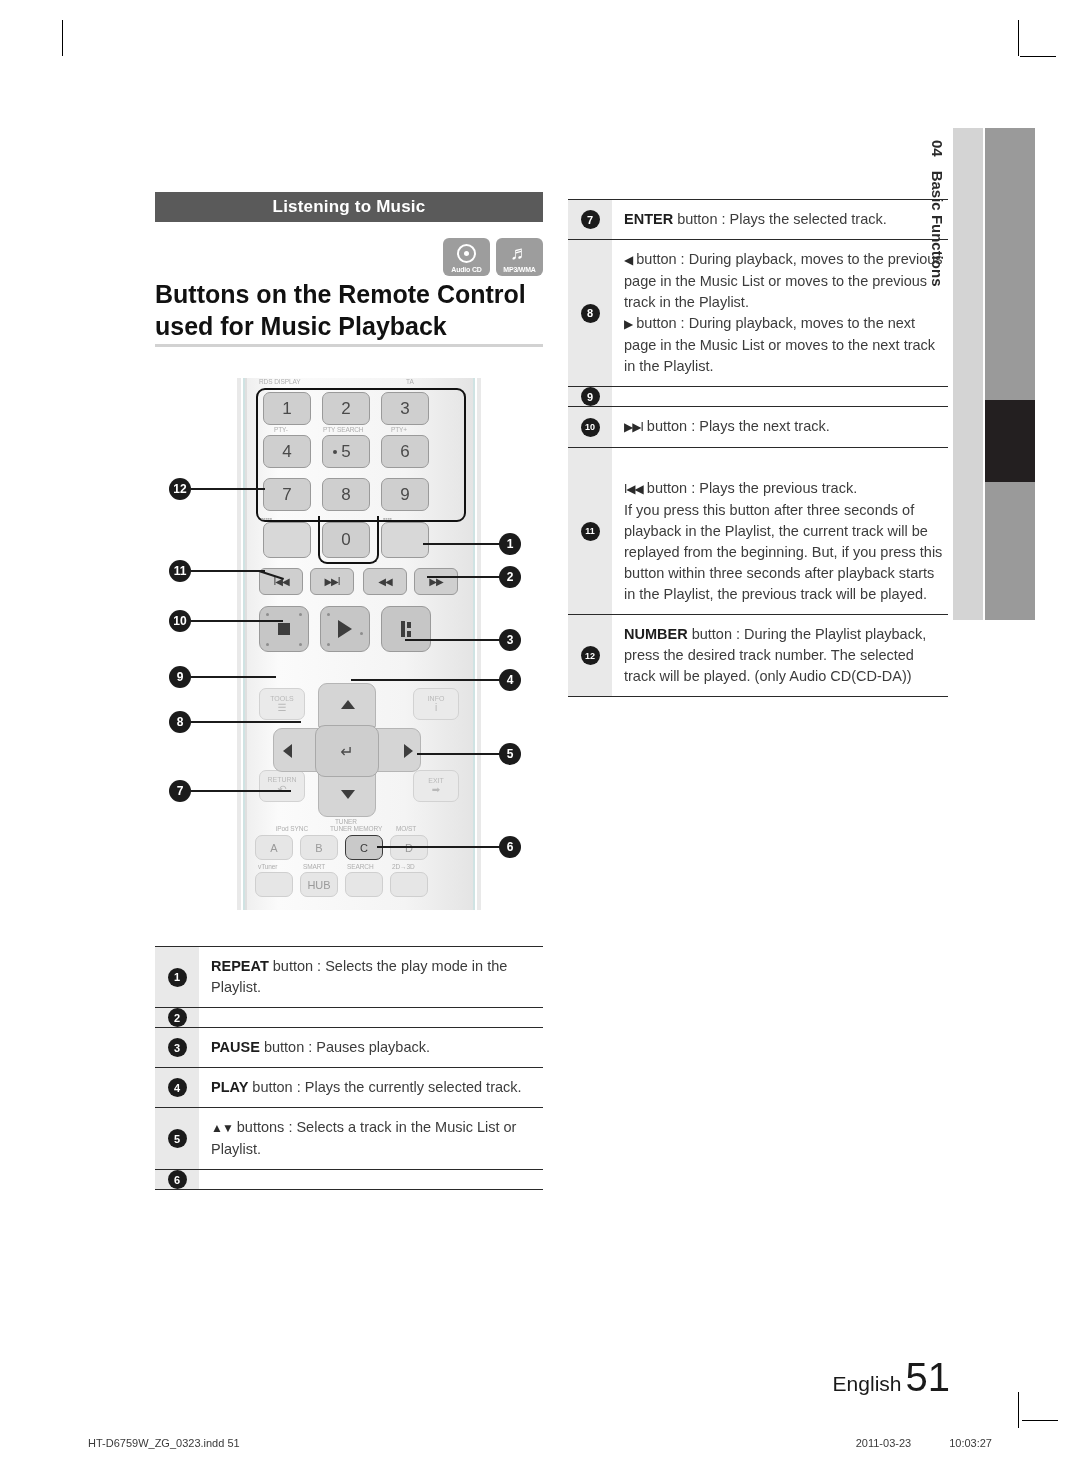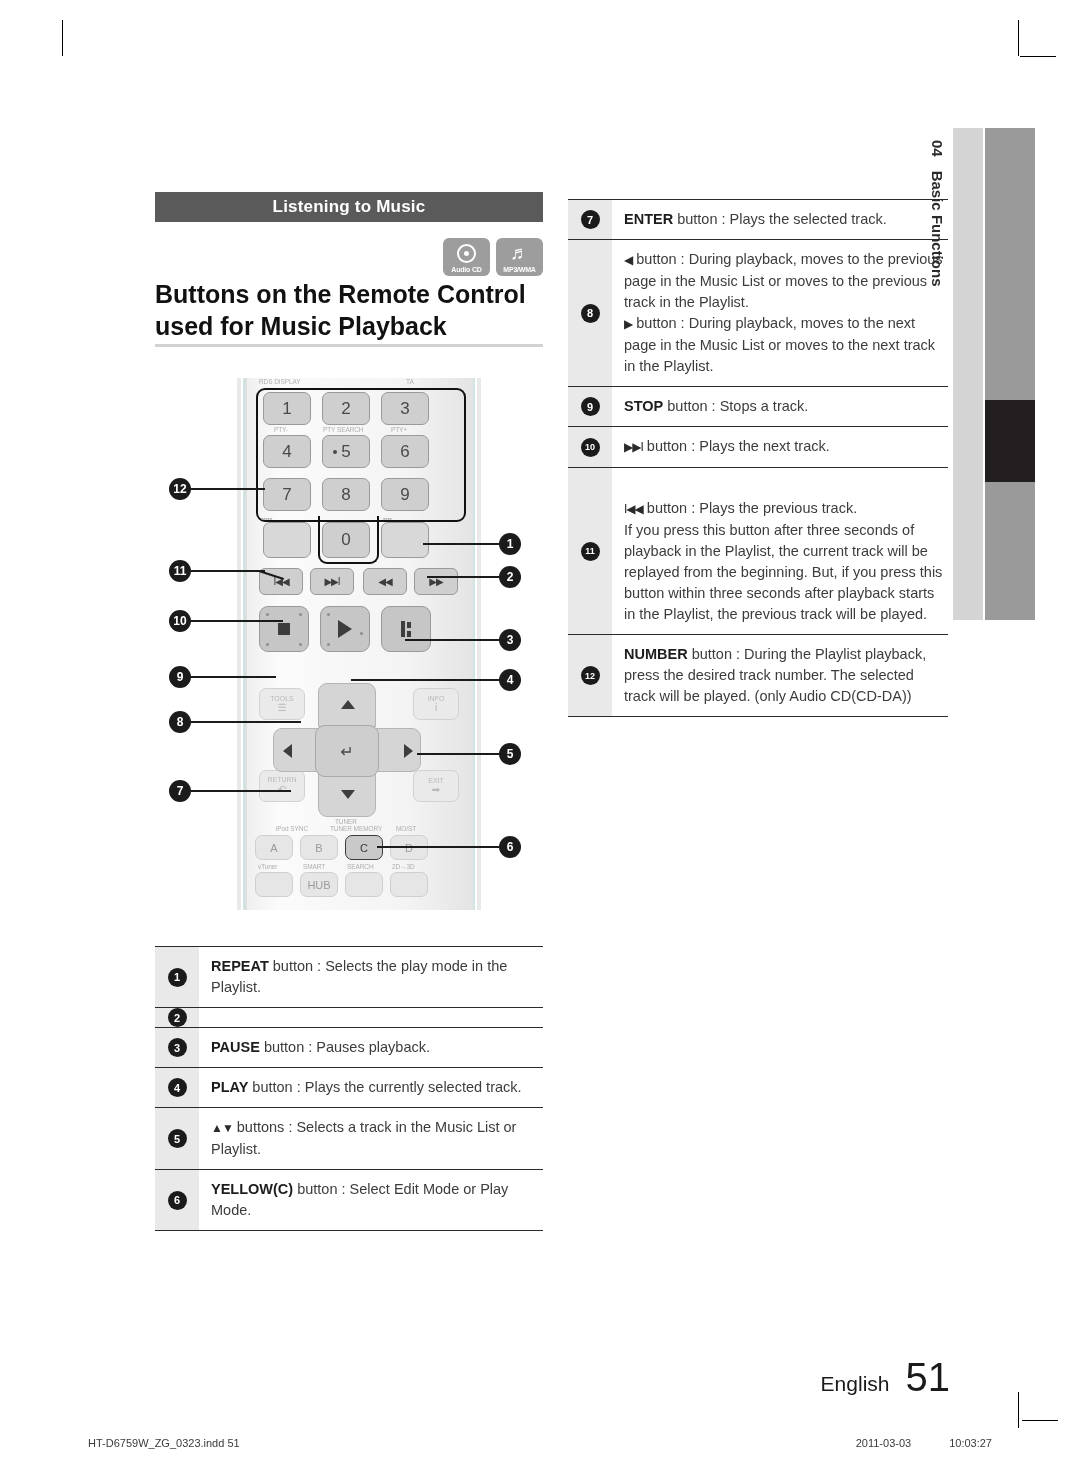--- a/index.html
+++ b/index.html
@@ -151,21 +151,21 @@
     transform-box:border-box;
     display:flex;align-items:center;gap:14px;
     padding-left:12px;box-sizing:border-box;
     font-size:15px;font-weight:bold;color:#2b2b2b;
   }
   .sidebar-gray{position:absolute;left:985px;top:128px;width:50px;height:492px;background:#9a9a9a;}
   .sidebar-black{position:absolute;left:985px;top:400px;width:50px;height:82px;background:#231f20;}
 
   
   .folio{
-    position:absolute;right:130px;top:1355px;display:flex;align-items:baseline;gap:16px;
+    position:absolute;right:130px;top:1355px;display:flex;align-items:baseline;gap:4px;
   }
   .folio .lang{font-size:21px;color:#1a1a1a;}
   .folio .pg{font-size:40px;color:#1a1a1a;font-weight:300;}
   .imprint{
     position:absolute;left:88px;top:1437px;right:88px;
     display:flex;justify-content:space-between;font-size:11px;color:#3a3a3a;
   }
   .imprint .stamp{display:flex;gap:38px;}
 </style>
 </head>
@@ -400,23 +400,20 @@
         <div class="numbadge">5</div>
       </div>
       <div class="txtcell">
         <span class="sym-inline">▲▼</span><span> buttons : Selects a track in the Music List or Playlist.</span>
       </div>
     </div>
     <div class="row">
       <div class="numcell">
         <div class="numbadge">6</div>
       </div>
-      <div class="txtcell">
-        <b>YELLOW(C)</b><span> button : Select Edit Mode or Play Mode.</span>
-      </div>
     </div>
   </div>
 
   <div class="tbl" style="left:568px;top:199px;width:380px;">
     <div class="row first">
       <div class="numcell">
         <div class="numbadge">7</div>
       </div>
       <div class="txtcell">
         <b>ENTER</b><span> button : Plays the selected track.</span>
@@ -432,23 +429,20 @@
         </div>
         <div>
           <span class="sym-inline">▶</span><span> button : During playback, moves to the next page in the Music List or moves to the next track in the Playlist.</span>
         </div>
       </div>
     </div>
     <div class="row">
       <div class="numcell">
         <div class="numbadge">9</div>
       </div>
-      <div class="txtcell">
-        <b>STOP</b><span> button : Stops a track.</span>
-      </div>
     </div>
     <div class="row">
       <div class="numcell">
         <div class="numbadge" style="font-size:9px;">10</div>
       </div>
       <div class="txtcell">
         <span class="sym-inline">▶▶I</span><span> button : Plays the next track.</span>
       </div>
     </div>
     <div class="row">
@@ -480,18 +474,18 @@
   </div>
 
   <div class="folio">
     <span class="lang">English</span>
     <span class="pg">51</span>
   </div>
 
   <div class="imprint">
     <span>HT-D6759W_ZG_0323.indd   51</span>
     <span class="stamp">
-      <span>2011-03-03</span>
+      <span>2011-03-23</span>
       <span>10:03:27</span>
     </span>
   </div>
 
 </div>
 
 </body></html>

